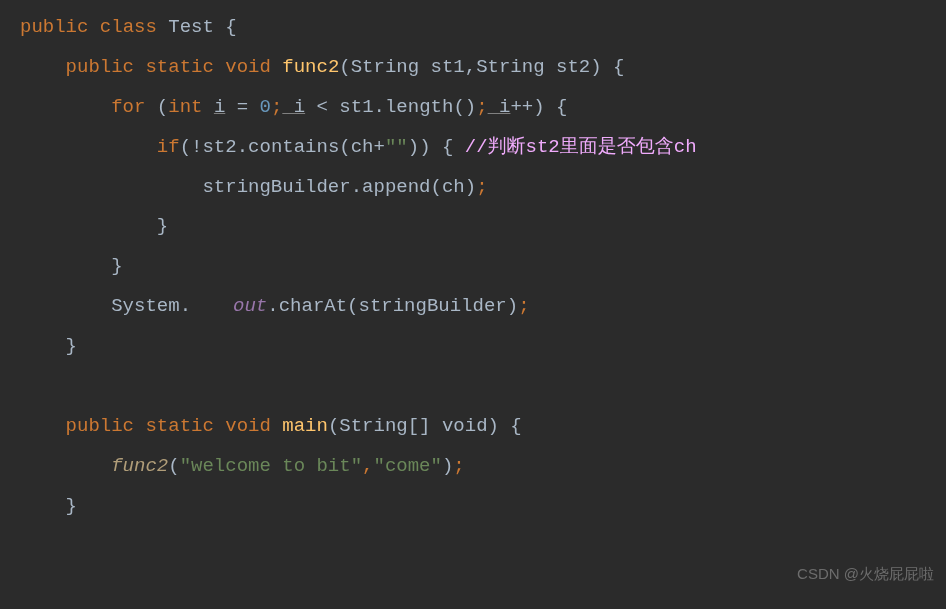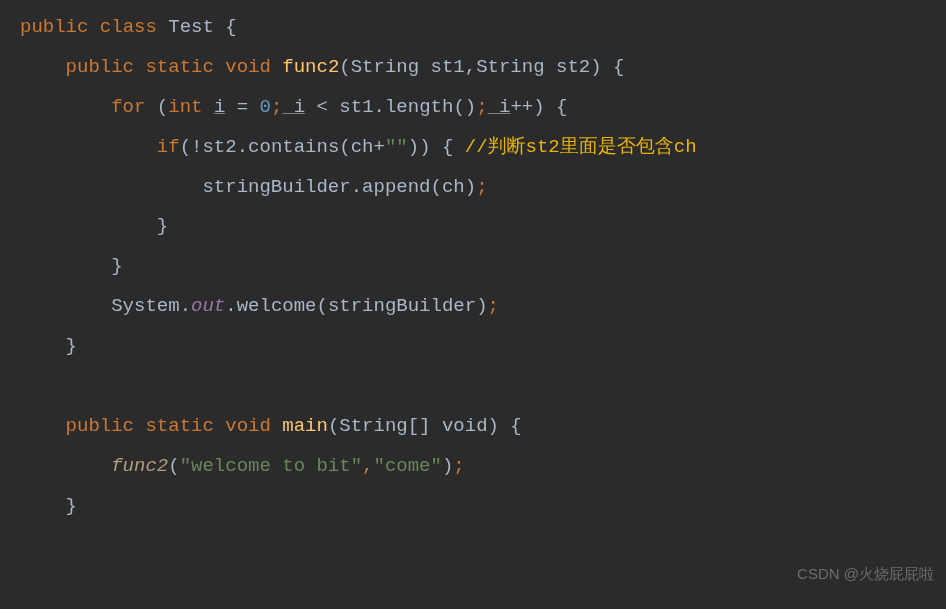--- a/index.html
+++ b/index.html
@@ -25,22 +25,22 @@
       font-family: Liberation Mono, monospace;
     }
     .line {
       white-space: pre;
       position: relative;
     }
     .keyword { color: #cc7832; }
     .method-name { color: #ffc66d; }
     .string { color: #6a8759; }
     .number { color: #6897bb; }
-    .comment { color: #eab308; }
-    .static-field { color: #9876aa; font-style: italic; }
+    .comment { color: #f0abfc; }
+    .static-field { color: #9876aa; font-style: italic; margin-left: 42px; }
     .method-call { color: #b09d79; font-style: italic; }
     .class-name { color: #a9b7c6; }
     .semicolon { color: #cc7832; }
     .underline { text-decoration: underline; text-decoration-color: #808080; }
     
     .watermark {
       position: absolute;
       bottom: 20px;
       right: 12px;
       color: #888;
@@ -53,21 +53,21 @@
 <body>
 
 <div class="code-container">
   <div class="line"><span class="keyword">public</span> <span class="keyword">class</span> <span class="class-name">Test</span><span> {</span></div>
   <div class="line">    <span class="keyword">public</span> <span class="keyword">static</span> <span class="keyword">void</span> <span class="method-name">func2</span>(<span>String</span> <span>st1</span><span>,</span><span>String</span> <span>st2</span><span>) {</span></div>
   <div class="line">        <span class="keyword">for</span><span> (</span><span class="keyword">int</span> <span class="underline">i</span><span> = </span><span class="number">0</span><span class="semicolon">;</span><span class="underline"> i</span><span> &lt; </span><span>st1</span><span>.</span><span>length</span><span>()</span><span class="semicolon">;</span><span class="underline"> i</span><span>++</span><span>) {</span></div>
   <div class="line">            <span class="keyword">if</span><span>(</span><span>!</span><span>st2</span><span>.</span><span>contains</span><span>(</span><span>ch</span><span>+</span><span class="string">""</span><span>))</span><span> { </span><span class="comment">//判断st2里面是否包含ch</span></div>
   <div class="line">                <span>stringBuilder</span><span>.</span><span>append</span><span>(</span><span>ch</span><span>)</span><span class="semicolon">;</span></div>
   <div class="line">            <span>}</span></div>
   <div class="line">        <span>}</span></div>
-  <div class="line">        <span>System</span><span>.</span><span class="static-field">out</span><span>.</span><span>welcome</span><span>(</span><span>stringBuilder</span><span>)</span><span class="semicolon">;</span></div>
+  <div class="line">        <span>System</span><span>.</span><span class="static-field">out</span><span>.</span><span>charAt</span><span>(</span><span>stringBuilder</span><span>)</span><span class="semicolon">;</span></div>
   <div class="line">    <span>}</span></div>
   <div class="line"> </div>
   <div class="line">    <span class="keyword">public</span> <span class="keyword">static</span> <span class="keyword">void</span> <span class="method-name">main</span>(<span>String</span><span>[]</span> <span>void</span><span>) {</span></div>
   <div class="line">        <span class="method-call">func2</span><span>(</span><span class="string">"welcome to bit"</span><span class="semicolon">,</span><span class="string">"come"</span><span>)</span><span class="semicolon">;</span></div>
   <div class="line">    <span>}</span></div>
 </div>
 
 <div class="watermark">CSDN @火烧屁屁啦</div>
 
 </body></html>

